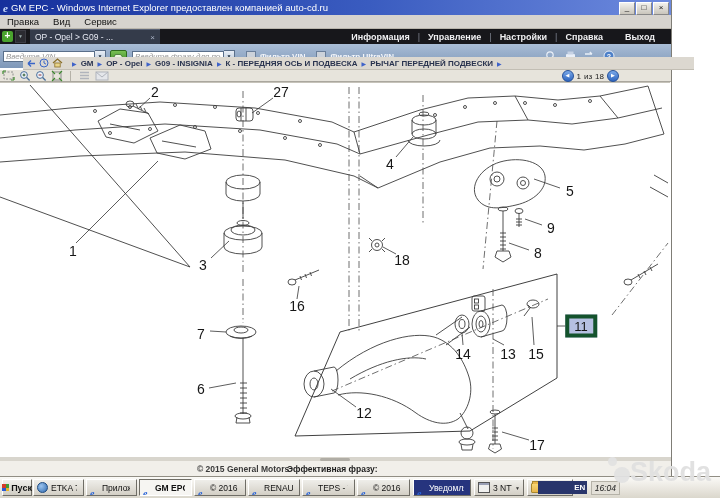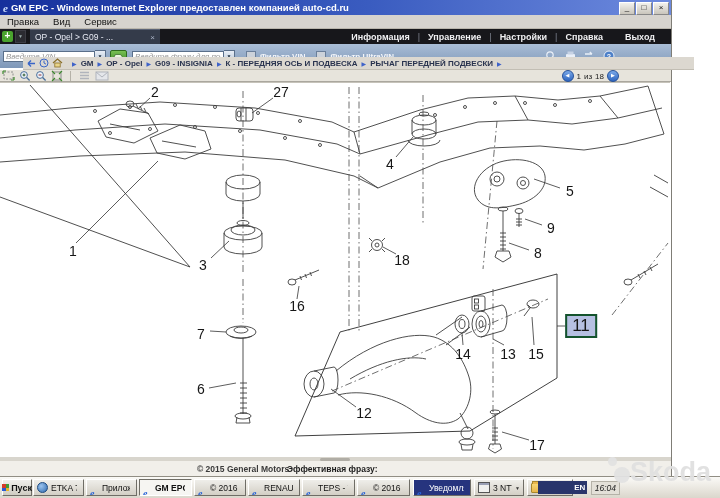--- a/index.html
+++ b/index.html
@@ -5,21 +5,21 @@
   html,body{margin:0;padding:0;background:#fff;}
   #screen{position:relative;width:720px;height:498px;overflow:hidden;background:#fff;
           font-family:"Liberation Sans",sans-serif;-webkit-font-smoothing:none;}
   #window{position:absolute;left:0;top:0;width:671px;height:476px;background:#fff;
           border-right:1px solid #7f7d76;}
   
   .titlebar{position:absolute;left:0;top:0;width:100%;height:15px;
             background:linear-gradient(90deg,#16309c,#3a5cc0 55%,#6d8ade);
             display:flex;align-items:center;color:#fff;}
   .ie-e{font:italic bold 11px "Liberation Serif",serif;color:#cfe0ff;margin:0 3px 0 3px;}
-  .title-text{font-size:9.5px;font-weight:bold;white-space:nowrap;overflow:hidden;}
+  .title-text{font-size:9.5px;font-weight:normal;white-space:nowrap;overflow:hidden;}
   .win-btns{position:absolute;right:2px;top:2px;display:flex;gap:1px;}
   .win-btn{width:14px;height:11px;background:linear-gradient(#f2f1ed,#c9c5bc);
            border:1px solid #888;border-top-color:#fff;border-left-color:#fff;
            font-size:8px;line-height:9px;text-align:center;color:#111;}
   
   .menubar{position:absolute;left:0;top:15px;width:100%;height:13px;background:#d6d3ce;
            border-bottom:1px solid #b9b5ac;display:flex;align-items:center;}
   .menu-item{font-size:9.5px;color:#111;padding:15px 7px;}
   
   .apptoolbar{position:absolute;left:0;top:29px;width:100%;height:15px;background:#17171b;
@@ -64,21 +64,21 @@
   .pager{position:absolute;right:52px;top:0;height:12px;display:flex;align-items:center;gap:3px;}
   .pager-circle{width:10px;height:10px;border-radius:50%;
                 background:linear-gradient(#7aa8e8,#2f66c0);border:1px solid #24509a;
                 color:#fff;font-size:5px;line-height:9px;text-align:center;}
   .pager-text{font-size:8px;color:#222;display:flex;gap:3px;}
   
   #diagram{position:absolute;left:0;top:82px;width:670px;height:374px;background:#fff;border-top:1px solid #c6c3ba;}
   #diagram svg{position:absolute;left:0;top:0;}
   .callout{position:absolute;transform:translate(-50%,-50%);font-size:14px;color:#161616;
            font-family:"Liberation Sans",sans-serif;}
-  .callout.hl{background:#b6c0e2;border:2px solid #14532d;padding:0 5px;font-size:17px;}
+  .callout.hl{background:#b6c0e2;border:4px solid #14532d;padding:0 5px;font-size:13px;}
   
   .splitter{position:absolute;left:0;top:456px;width:671px;height:5px;background:#d8d5cd;
             border-top:1px solid #fff;border-bottom:1px solid #b5b2aa;}
   .splitter-handle{position:absolute;left:320px;top:1px;width:30px;height:3px;background:#b0ada5;border-radius:2px;}
   .footer{position:absolute;left:0;top:461px;width:671px;height:15px;background:#f1efea;}
   .copyright{position:absolute;left:197px;top:3px;font-size:8.5px;font-weight:bold;color:#3a3a3a;}
   .price-label{position:absolute;left:287px;top:3px;font-size:8.5px;font-weight:bold;color:#1c1c1c;}
   
   .taskbar{position:absolute;left:0;top:476px;width:720px;height:22px;
            background:linear-gradient(180deg,#fbfaf7,#d9d5ca);border-top:1px solid #918e84;}

